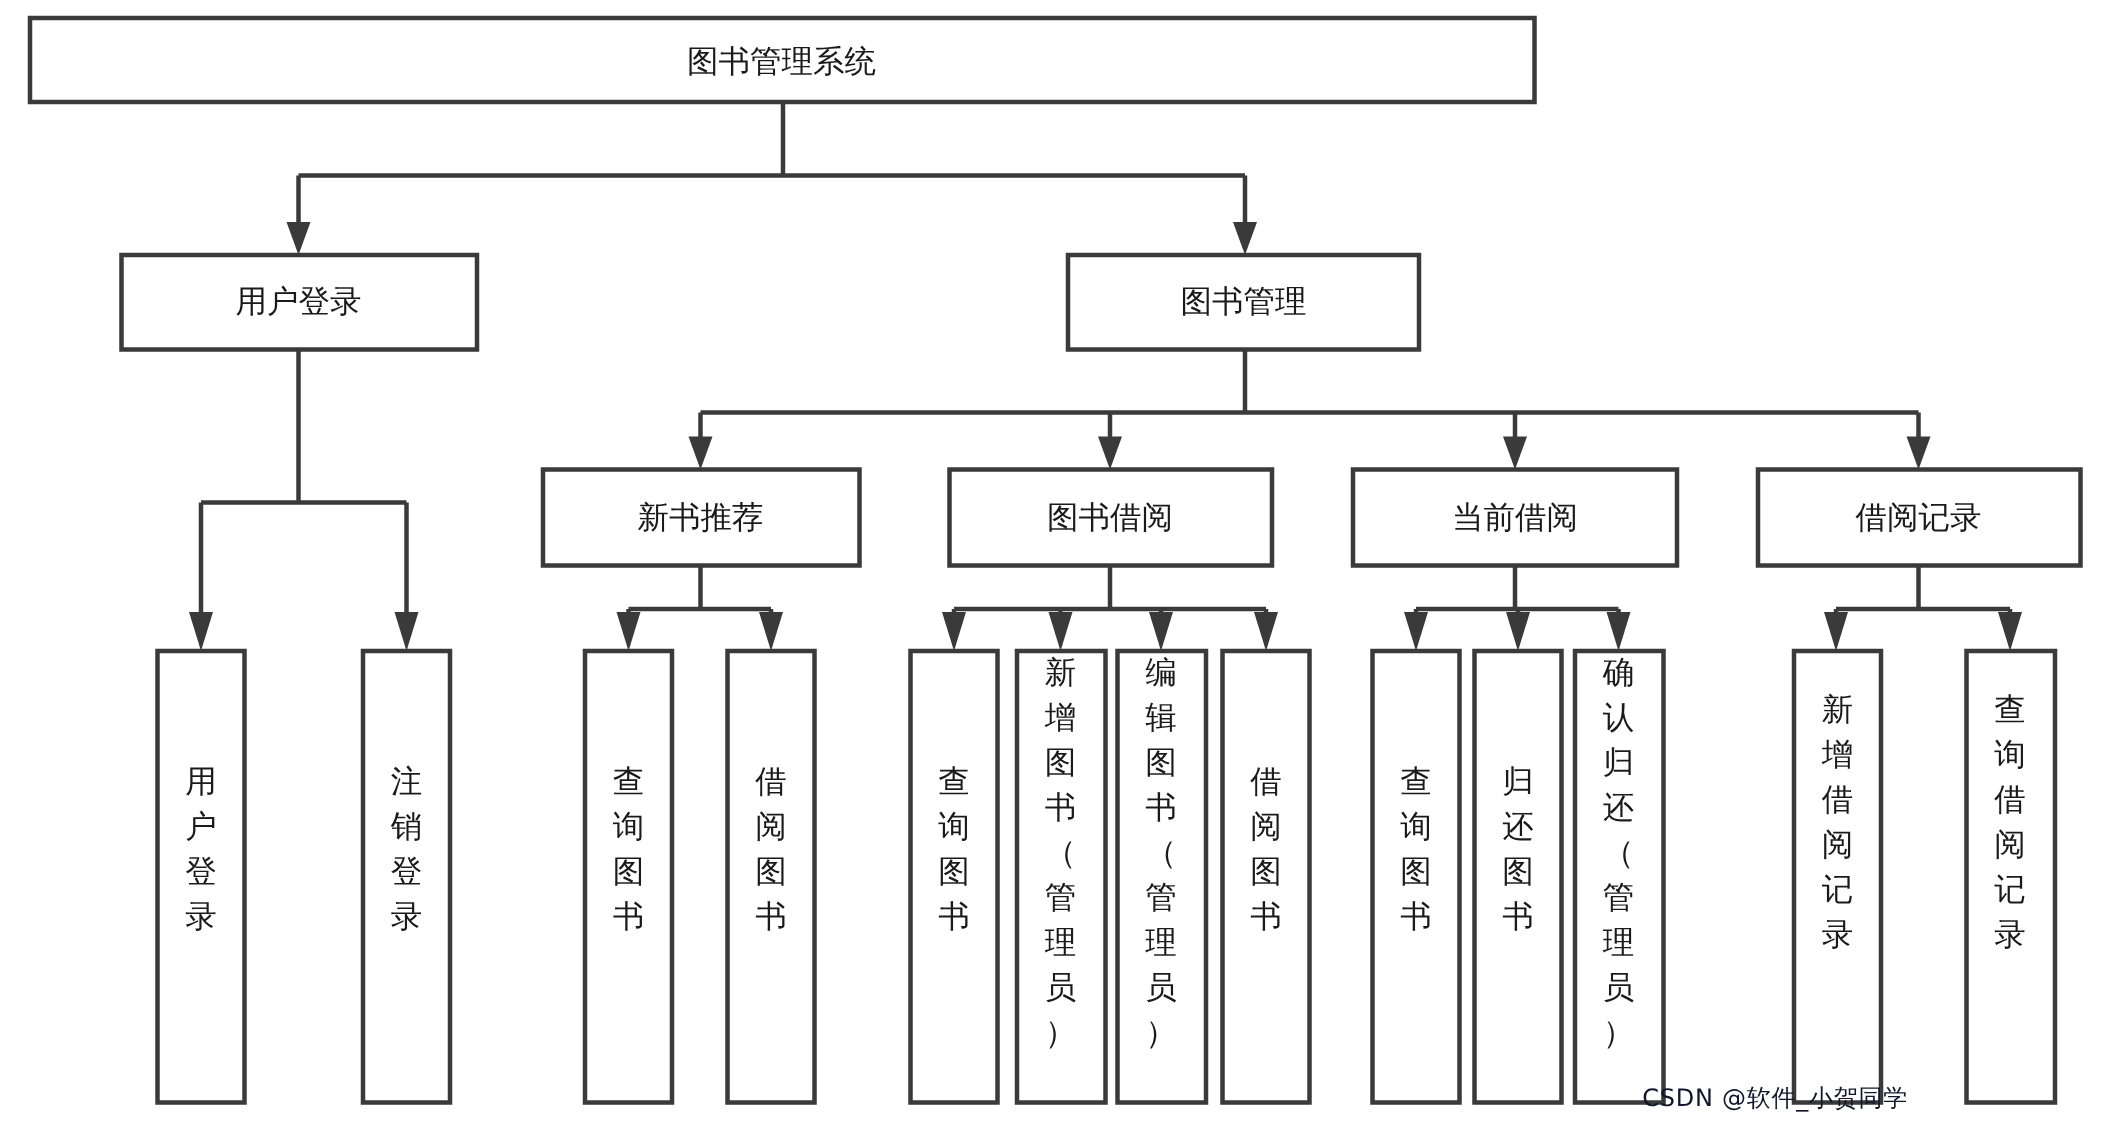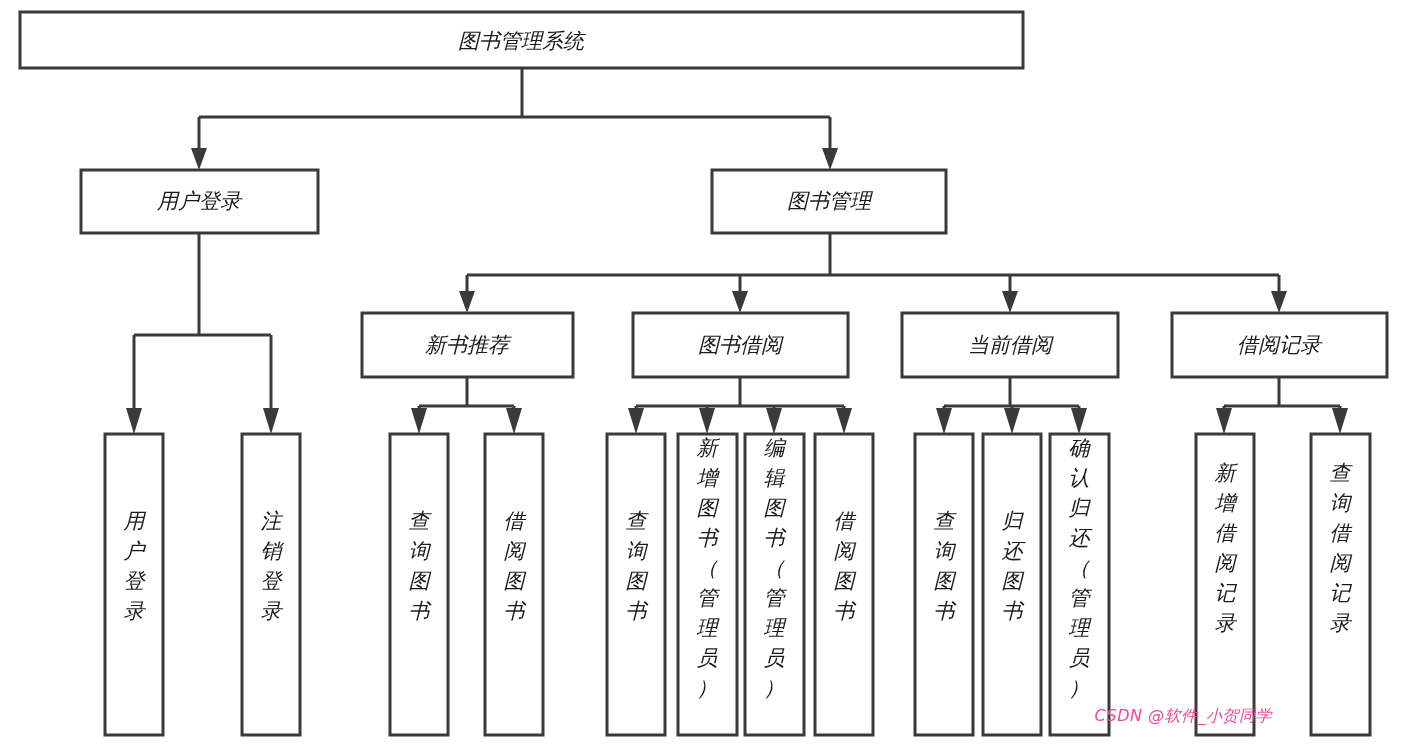--- a/index.html
+++ b/index.html
@@ -12,21 +12,20 @@
     width: 1405px;
     height: 747px;
     font-family: "DejaVu Sans", "Liberation Sans", sans-serif;
     overflow: hidden;
     position: relative;
   }
   #diagram-root {
     position: relative;
     width: 1280px;
     height: 747px;
-    font-style: italic;
   }
   svg.diagram {
     display: block;
     width: 1405px;
     height: 747px;
   }
   .node-rect {
     fill: #ffffff;
     stroke: #3a3a3a;
     stroke-width: 3;
@@ -50,24 +49,24 @@
   }
   .node-label-v {
     font-family: "DejaVu Sans", "Liberation Sans", sans-serif;
     font-size: 21px;
     fill: #1a1a1a;
     text-anchor: middle;
   }
   .watermark {
     position: absolute;
     right: 8px;
-    bottom: 20px;
+    bottom: 4px;
     font-family: "DejaVu Sans", "Liberation Sans", sans-serif;
     font-size: 16px;
-    color: #ec4899;
+    color: #0f172a;
     white-space: nowrap;
     letter-spacing: 0.5px;
     user-select: none;
   }
 </style>
 </head>
 <body>
 
 <div id="diagram-root">
 <svg class="diagram" viewBox="0 0 1405 747" xmlns="http://www.w3.org/2000/svg">

